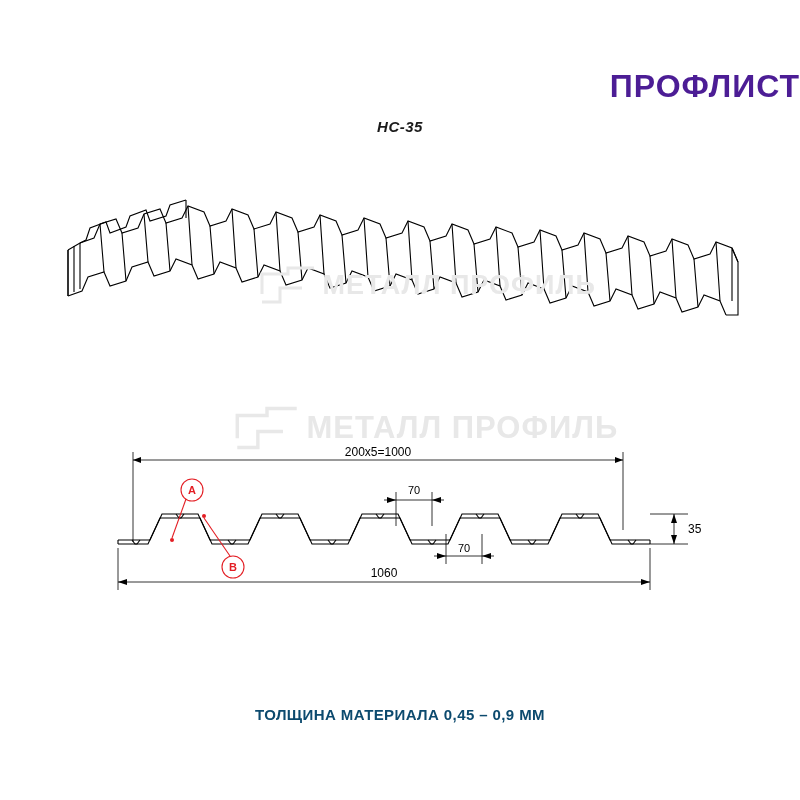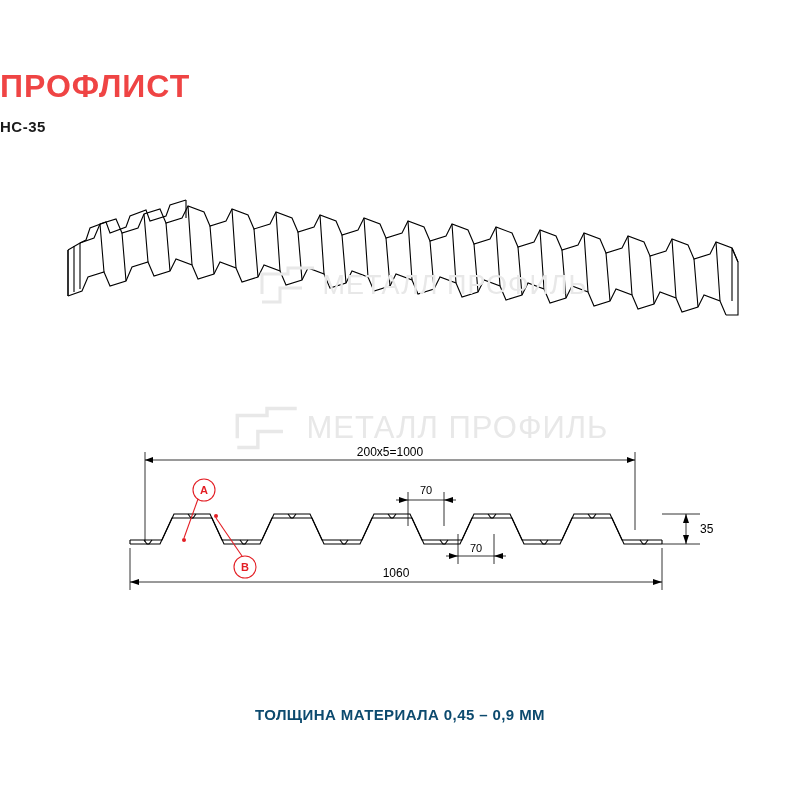--- a/index.html
+++ b/index.html
@@ -20,36 +20,37 @@
     position: absolute;
     inset: 0;
   }
 
   
   .title {
     position: absolute;
     top: 68px;
     left: 0;
     width: 800px;
-    text-align: left;
+    text-align: right;
     font-size: 32px;
     font-weight: bold;
     letter-spacing: 1px;
-    color: #ef4444;
+    color: #4c1d95;
   }
   .subtitle {
     position: absolute;
     top: 118px;
     left: 0;
     width: 800px;
-    text-align: left;
+    text-align: center;
     font-size: 15px;
     font-weight: bold;
     letter-spacing: 0.5px;
     color: #1a1a1a;
+    font-style: italic;
   }
 
   
   .footer-note {
     position: absolute;
     top: 706px;
     left: 0;
     width: 800px;
     text-align: center;
     font-size: 15px;
@@ -61,39 +62,39 @@
   
   .iso-wrap {
     position: absolute;
     left: 60px;
     top: 200px;
     width: 690px;
     height: 150px;
   }
   .sect-wrap {
     position: absolute;
-    left: 100px;
+    left: 88px;
     top: 430px;
     width: 620px;
     height: 180px;
   }
 
   
   .wm {
     position: absolute;
     pointer-events: none;
     user-select: none;
     opacity: 1;
   }
   .wm-1 { left: 258px; top: 264px; }
   .wm-2 { left: 232px; top: 404px; }
 
   .wm-text {
     font-size: 27px;
-    font-weight: normal;
+    font-weight: bold;
     color: #e8e8e8;
     letter-spacing: 1px;
     white-space: nowrap;
     display: inline-block;
     vertical-align: middle;
   }
   .wm-text.big {
     font-size: 31px;
   }
 

